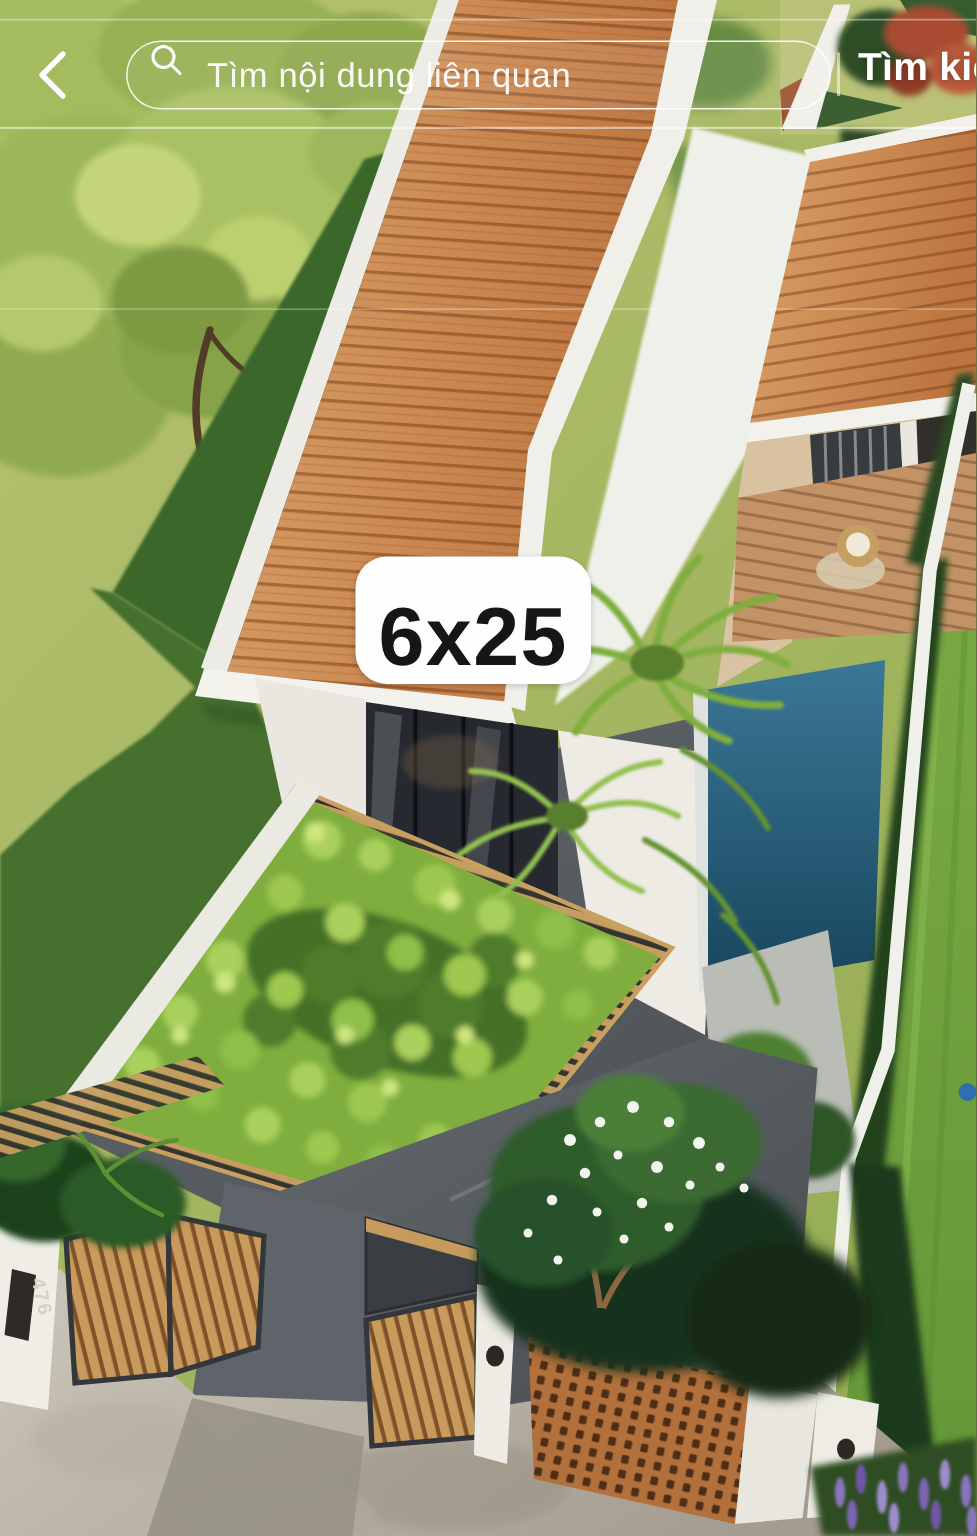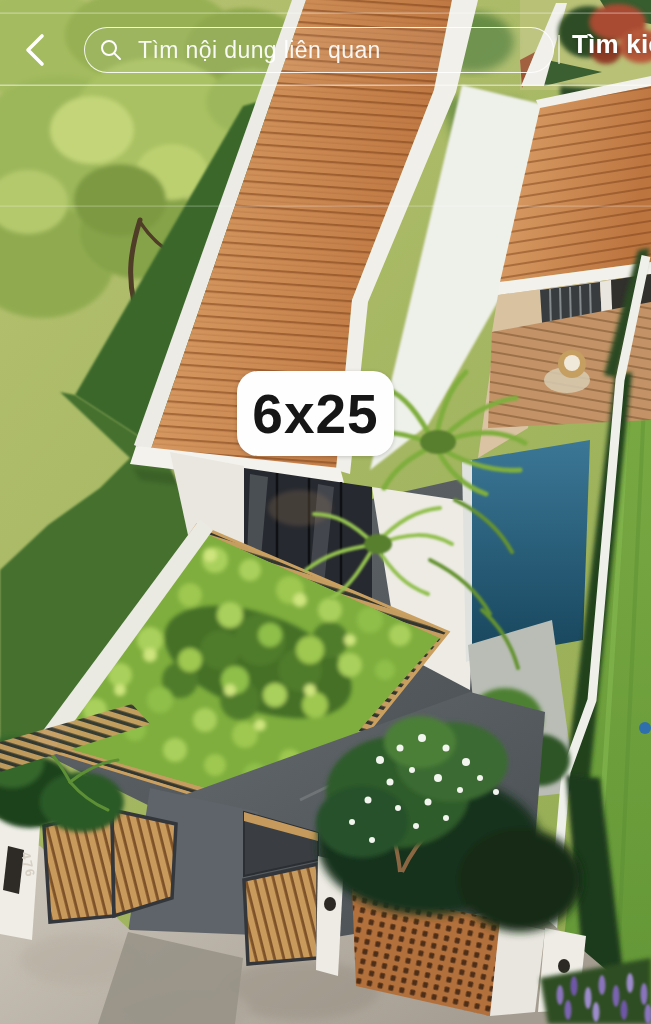--- a/index.html
+++ b/index.html
@@ -4,32 +4,32 @@
 <style>
   html,body{margin:0;padding:0;background:#222;}
   .screen{position:relative;width:651px;height:1024px;overflow:hidden;background:#9db55c;
           font-family:"Liberation Sans",sans-serif;}
   .scene{position:absolute;left:0;top:0;width:651px;height:1024px;display:block;}
   
   .topbar{position:absolute;left:0;top:0;width:651px;height:85px;z-index:5;}
   .back-btn{position:absolute;left:16px;top:26px;width:40px;height:48px;cursor:pointer;}
   .search-pill{position:absolute;left:84px;top:27px;width:470px;height:46px;box-sizing:border-box;
     border:1.6px solid rgba(255,255,255,.88);border-radius:24px;background:rgba(255,255,255,.07);
-    display:flex;align-items:center;padding:0 14px;}
+    display:flex;padding:0 14px;}
   .search-pill input{flex:1;margin-left:13px;background:transparent;border:none;outline:none;
     color:#fff;font-size:23px;font-family:"Liberation Sans",sans-serif;letter-spacing:.4px;}
   .search-pill input::placeholder{color:rgba(255,255,255,.93);opacity:1;}
   .pill-divider{position:absolute;left:558px;top:35px;width:1.5px;height:29px;
     background:rgba(255,255,255,.55);}
   .submit-label{position:absolute;left:572px;top:29px;width:79px;height:36px;overflow:hidden;
     white-space:nowrap;color:#fff;font-size:26px;font-weight:700;letter-spacing:.2px;
     text-shadow:0 1px 5px rgba(0,0,0,.25);cursor:pointer;}
   
   .size-badge{position:absolute;left:237px;top:371px;width:157px;height:85px;background:#fefefe;
-    border-radius:21px;display:flex;align-items:center;justify-content:center;z-index:4;
+    border-radius:21px;display:flex;align-items:flex-end;justify-content:center;z-index:4;
     box-shadow:0 1px 4px rgba(0,0,0,.18);}
   .size-badge span{font-size:55px;font-weight:700;color:#161616;letter-spacing:1px;}
 </style>
 </head>
 <body>
 
 <div class="screen">
 
 <svg class="scene" viewBox="0 0 651 1024" xmlns="http://www.w3.org/2000/svg">
   <defs>

